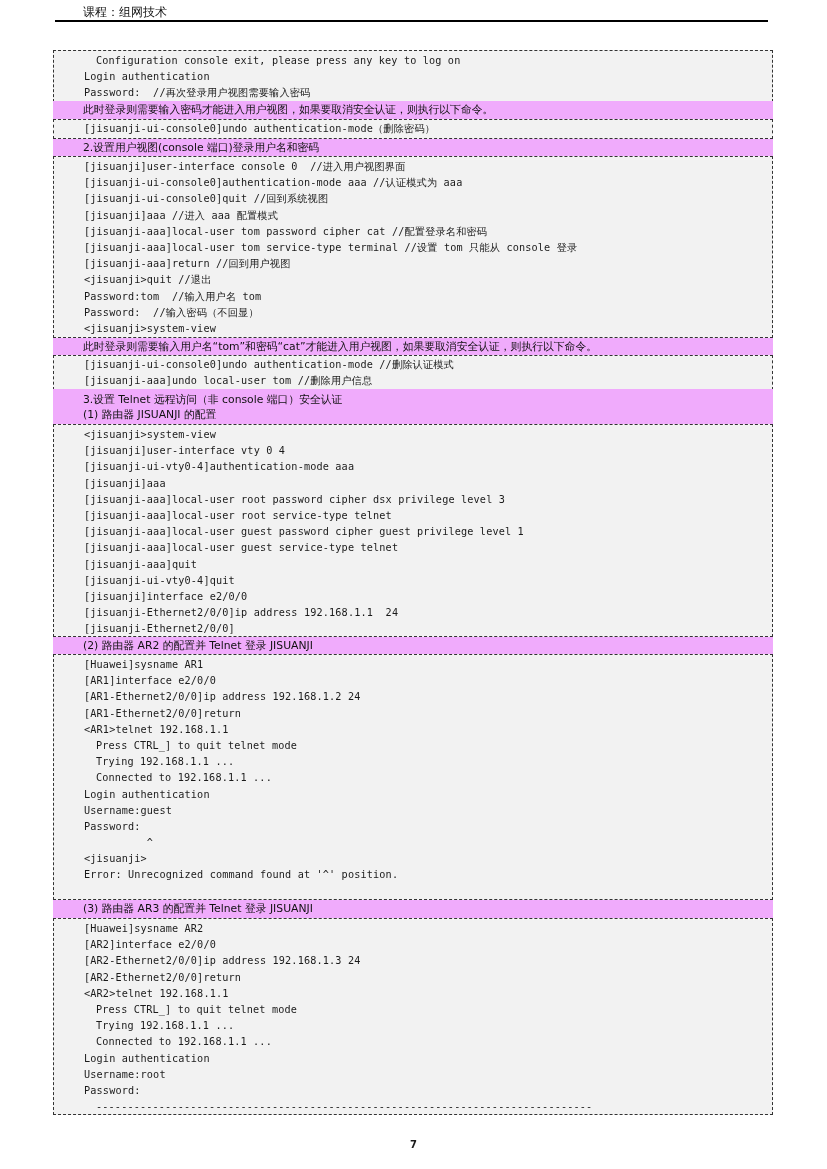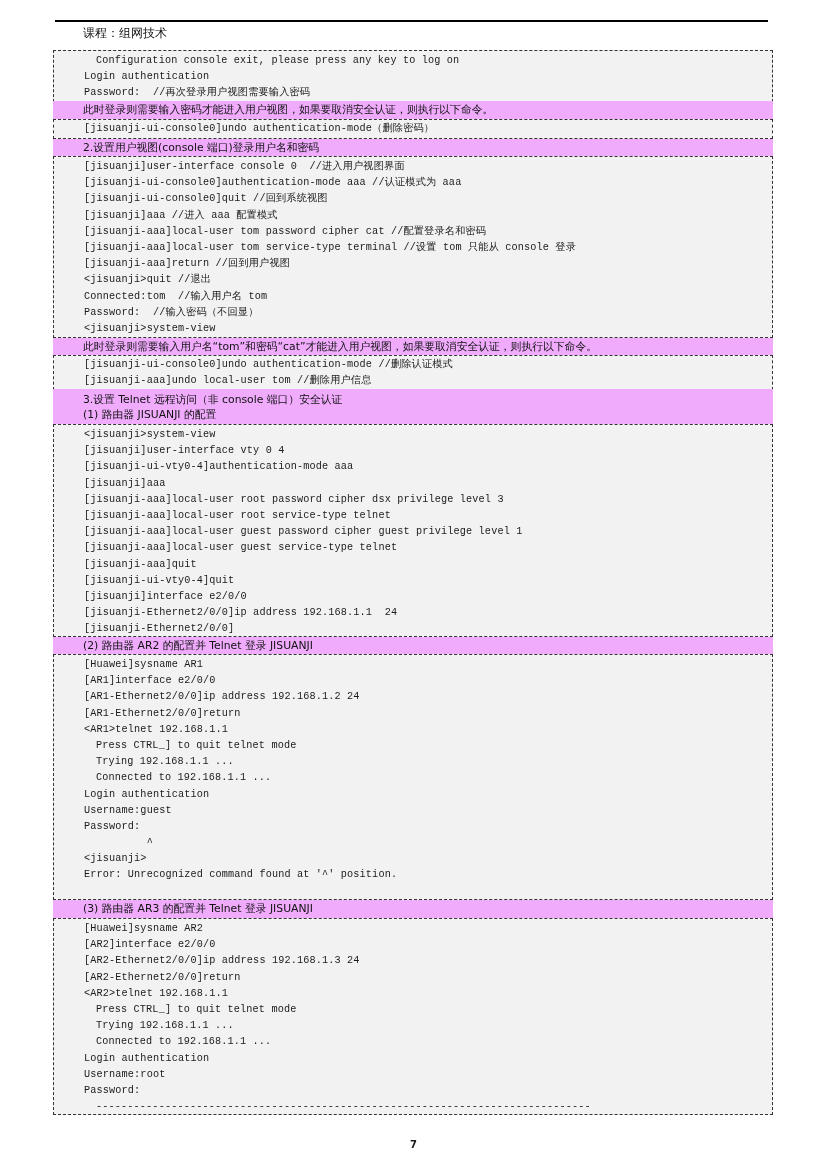--- a/index.html
+++ b/index.html
@@ -1,35 +1,35 @@
 <!DOCTYPE html>
 <html><head>
 <meta charset="utf-8">
 <style>
   html, body { margin:0; padding:0; background:#ffffff; }
   body { width:827px; height:1169px; position:relative; overflow:hidden;
          font-family:"DejaVu Sans Mono","Liberation Mono",monospace; color:#1a1a1a; }
   .header { position:absolute; left:83px; top:4px; font-family:"DejaVu Sans","Liberation Sans",sans-serif;
-            font-size:12px; color:#111;margin-top:21px; }
+            font-size:12px; color:#111; }
   .header-rule { position:absolute; left:55px; top:20px; width:713px; height:2px; background:#000; }
 
   .box { position:absolute; left:53px; width:720px; background:#f2f2f2;
          border:1px dashed #333; box-sizing:border-box; }
   .plain { position:absolute; left:53px; width:720px; box-sizing:border-box; background:#f0abfc; }
   .plain.dasht { border-top:1px dashed #333; }
 
   .line { height:16.2px; line-height:16.2px; font-size:10.2px; white-space:pre; padding-left:30px;
           letter-spacing:0.15px; }
   .line.indent { padding-left:42px; }
   .line .red { color:#e0201c; }
   .txt { font-family:"DejaVu Sans","Liberation Sans",sans-serif; font-size:10.8px;
          height:15px; line-height:15px; padding-left:30px; white-space:pre; color:#111; }
   .pagenum { position:absolute; top:1139px; left:0; width:827px; text-align:center;
              font-family:"DejaVu Sans","Liberation Sans",sans-serif; font-size:10px; font-weight:bold; }
-  .inner { padding-top:2px;font-family:Liberation Mono, monospace; }
+  .inner { padding-top:2px; }
 </style>
 </head>
 <body>
 
 <div class="header">课程：组网技术</div>
 <div class="header-rule"></div>
 
 <div class="box" style="top:50px;height:52px;">
   <div class="inner">
       <div class="line indent"><span>Configuration console exit, please press any key to log on</span></div>
@@ -53,21 +53,21 @@
 <div class="box" style="top:156px;height:182px;">
   <div class="inner">
       <div class="line"><span>[jisuanji]user-interface console 0  //进入用户视图界面</span></div>
       <div class="line"><span>[jisuanji-ui-console0]authentication-mode aaa //认证模式为 aaa</span></div>
       <div class="line"><span>[jisuanji-ui-console0]quit //回到系统视图</span></div>
       <div class="line"><span>[jisuanji]aaa //进入 aaa 配置模式</span></div>
       <div class="line"><span>[jisuanji-aaa]local-user tom password cipher cat //配置登录名和密码</span></div>
       <div class="line"><span>[jisuanji-aaa]local-user tom service-type terminal //设置 tom 只能从 console 登录</span></div>
       <div class="line"><span>[jisuanji-aaa]return //回到用户视图</span></div>
       <div class="line"><span>&lt;jisuanji&gt;quit //退出</span></div>
-      <div class="line"><span>Connected:tom  //输入用户名 tom</span></div>
+      <div class="line"><span>Password:tom  //输入用户名 tom</span></div>
       <div class="line"><span>Password:  //输入密码（不回显）</span></div>
       <div class="line"><span>&lt;jisuanji&gt;system-view</span></div>
     </div>
 </div>
 <div class="plain" style="top:338px;height:17px;">
   <div class="txt" style="padding-top:1px;">此时登录则需要输入用户名“tom”和密码“cat”才能进入用户视图，如果要取消安全认证，则执行以下命令。</div>
 </div>
 
 <div class="box" style="top:355px;height:35px;">
   <div class="inner" style="padding-top:1px;">

